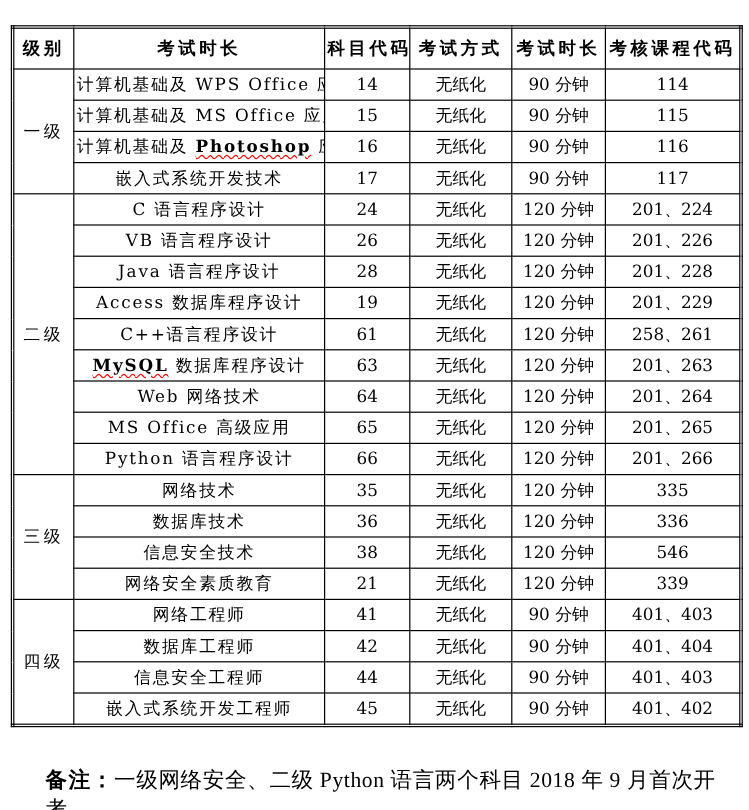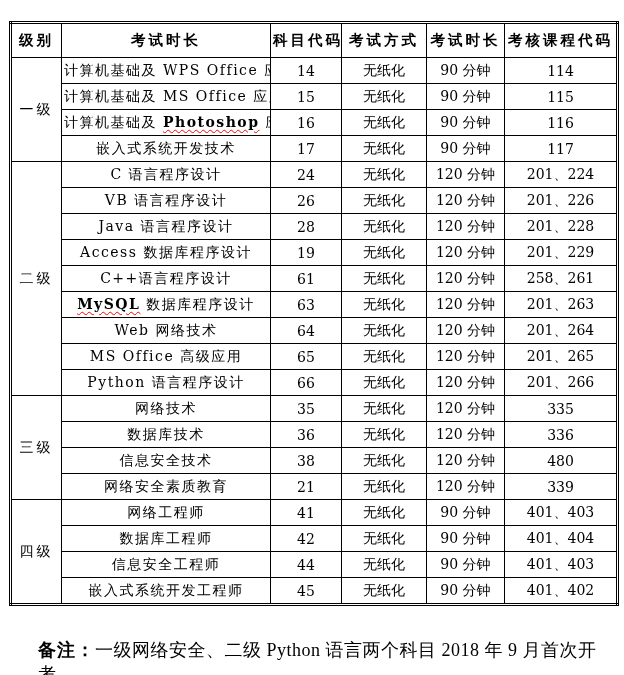--- a/index.html
+++ b/index.html
@@ -205,21 +205,21 @@
           <td>36</td>
           <td>无纸化</td>
           <td>120 分钟</td>
           <td>336</td>
         </tr>
         <tr>
           <td class="name-cell">信息安全技术</td>
           <td>38</td>
           <td>无纸化</td>
           <td>120 分钟</td>
-          <td>480</td>
+          <td>546</td>
         </tr>
         <tr>
           <td class="name-cell">网络安全素质教育</td>
           <td>21</td>
           <td>无纸化</td>
           <td>120 分钟</td>
           <td>339</td>
         </tr>
         <tr>
           <td class="level-cell" rowspan="4">四级</td>

